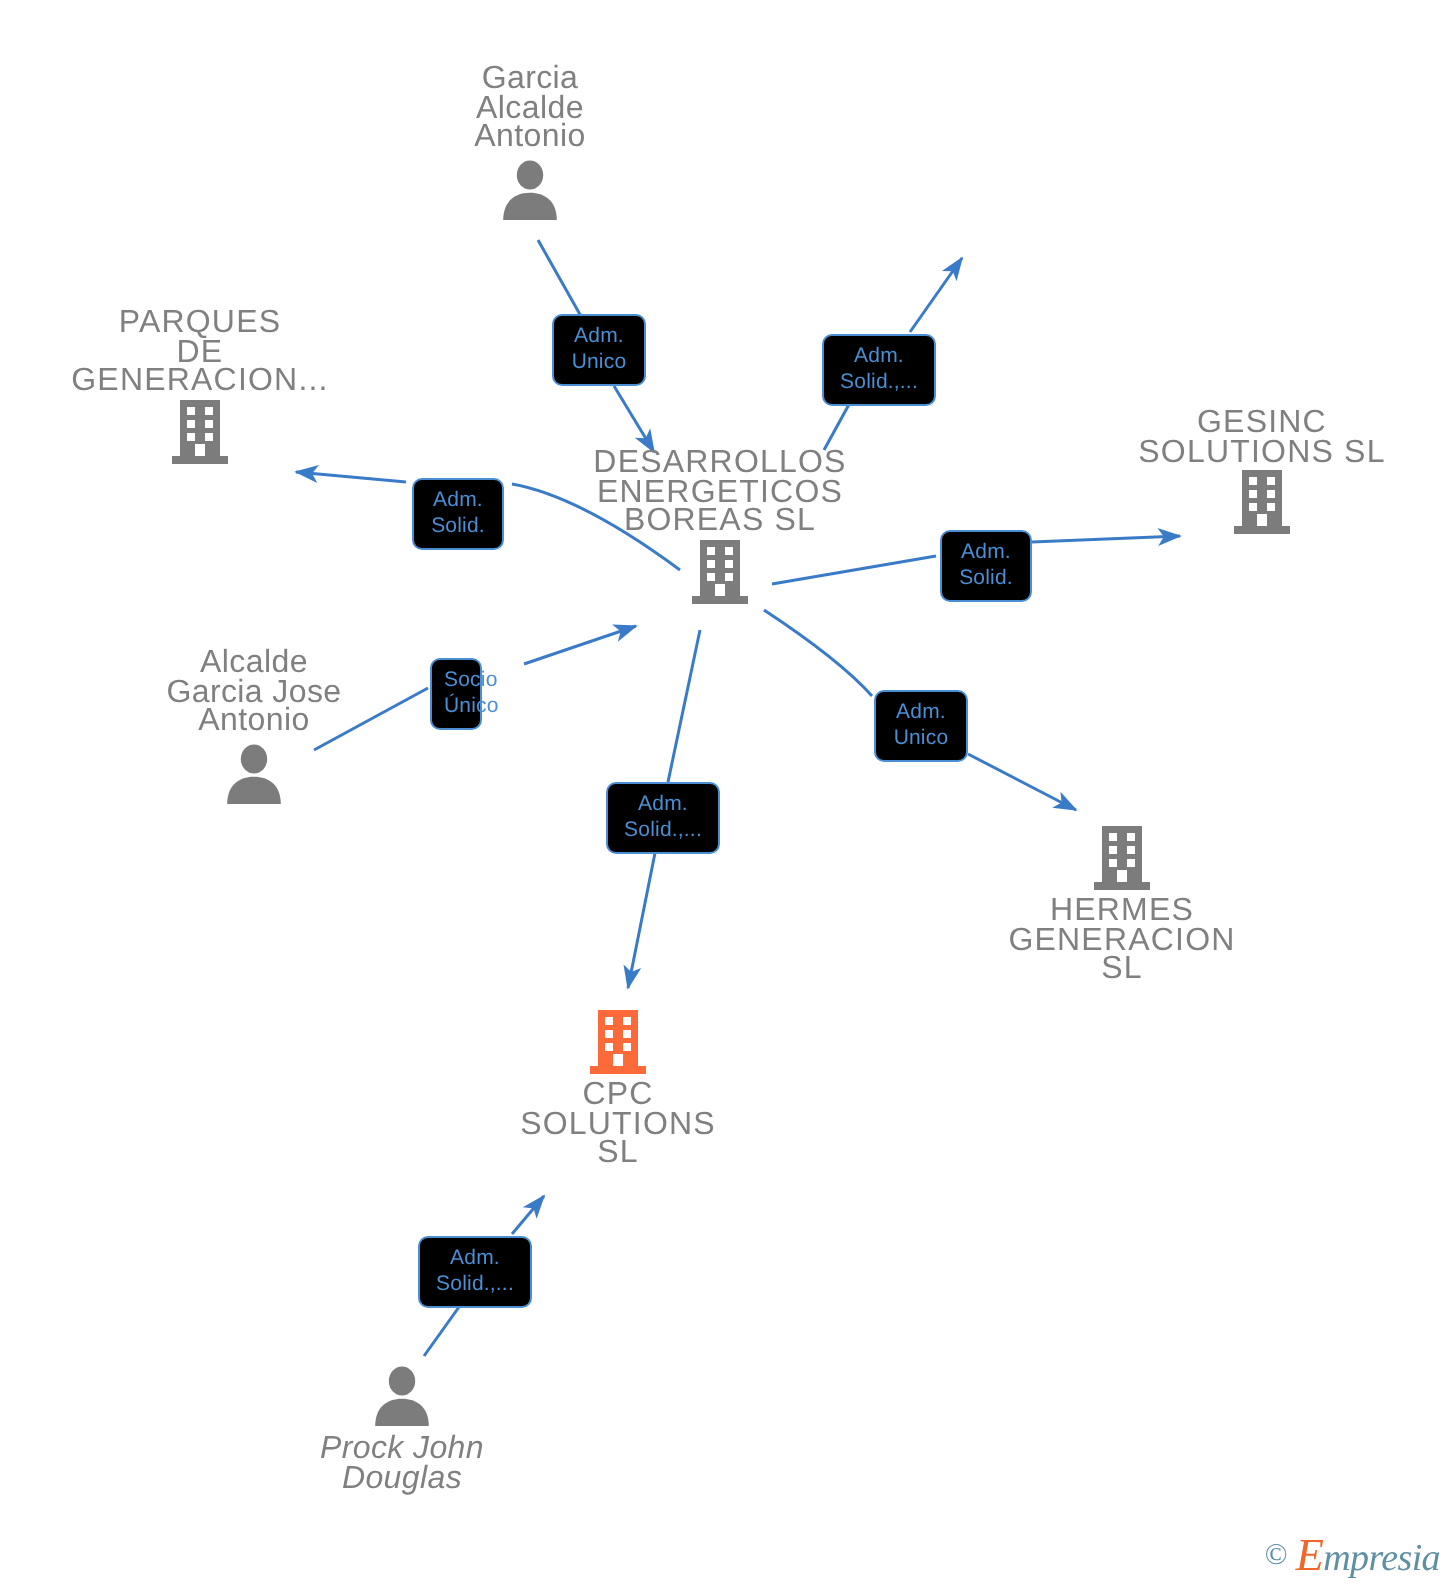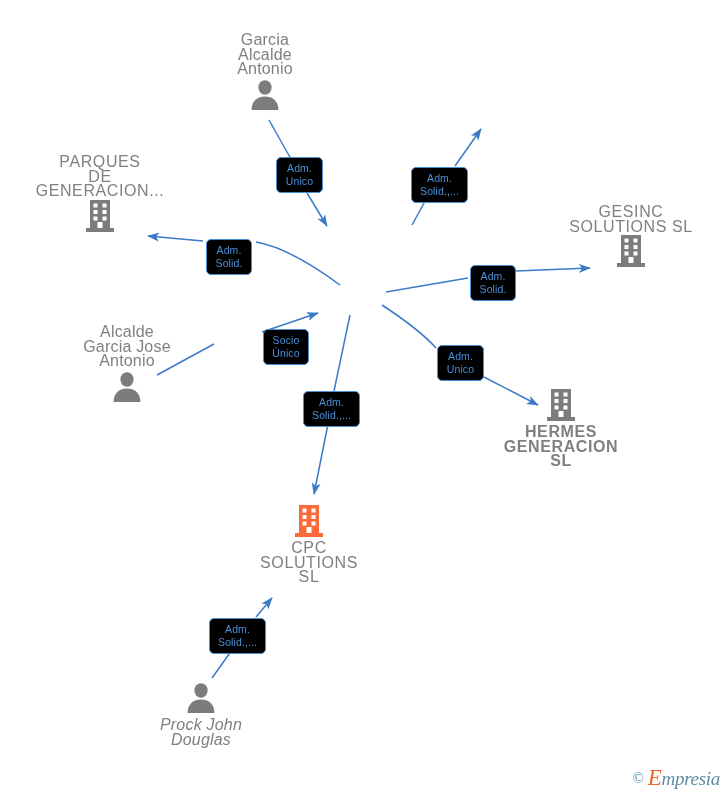--- a/index.html
+++ b/index.html
@@ -151,20 +151,38 @@
         <rect x="18.5" y="4.5" width="4" height="4" fill="#ffffff"></rect>
         <rect x="9.5" y="11" width="4" height="4" fill="#ffffff"></rect>
         <rect x="18.5" y="11" width="4" height="4" fill="#ffffff"></rect>
         <rect x="9.5" y="17.5" width="4" height="4" fill="#ffffff"></rect>
         <rect x="18.5" y="17.5" width="4" height="4" fill="#ffffff"></rect>
         <rect x="13.5" y="23" width="5" height="6" fill="#ffffff"></rect>
       </svg>
     </span>
   </div>
 
+  <div class="node" style="left:360px; top:225px;">
+    <div class="node-label company">DESARROLLOS
+ENERGETICOS
+BOREAS SL</div>
+    <span class="node-icon">
+      <svg width="32" height="34" viewBox="0 0 32 34" aria-hidden="true">
+        <rect x="6" y="1" width="20" height="28" fill="#7c7c7c"></rect>
+        <rect x="2" y="29" width="28" height="4" fill="#7c7c7c"></rect>
+        <rect x="9.5" y="4.5" width="4" height="4" fill="#ffffff"></rect>
+        <rect x="18.5" y="4.5" width="4" height="4" fill="#ffffff"></rect>
+        <rect x="9.5" y="11" width="4" height="4" fill="#ffffff"></rect>
+        <rect x="18.5" y="11" width="4" height="4" fill="#ffffff"></rect>
+        <rect x="9.5" y="17.5" width="4" height="4" fill="#ffffff"></rect>
+        <rect x="18.5" y="17.5" width="4" height="4" fill="#ffffff"></rect>
+        <rect x="13.5" y="23" width="5" height="6" fill="#ffffff"></rect>
+      </svg>
+    </span>
+  </div>
 
   <div class="node" style="left:631px; top:205px;">
     <div class="node-label company">GESINC
 SOLUTIONS  SL</div>
     <span class="node-icon">
       <svg width="32" height="34" viewBox="0 0 32 34" aria-hidden="true">
         <rect x="6" y="1" width="20" height="28" fill="#7c7c7c"></rect>
         <rect x="2" y="29" width="28" height="4" fill="#7c7c7c"></rect>
         <rect x="9.5" y="4.5" width="4" height="4" fill="#ffffff"></rect>
         <rect x="18.5" y="4.5" width="4" height="4" fill="#ffffff"></rect>
@@ -182,21 +200,21 @@
 Garcia Jose
 Antonio</div>
     <span class="node-icon">
       <svg width="34" height="34" viewBox="0 0 34 34" aria-hidden="true">
         <ellipse cx="17" cy="10.5" rx="6.6" ry="7.3" fill="#7c7c7c"></ellipse>
         <path d="M3.6,33 C3.6,23.6 9.6,19.4 17,19.4 C24.4,19.4 30.4,23.6 30.4,33 Z" fill="#7c7c7c"></path>
       </svg>
     </span>
   </div>
 
-  <div class="node" style="left:561px; top:388px;font-weight:bold;">
+  <div class="node" style="left:561px; top:412px;">
     <span class="node-icon">
       <svg width="32" height="34" viewBox="0 0 32 34" aria-hidden="true">
         <rect x="6" y="1" width="20" height="28" fill="#7c7c7c"></rect>
         <rect x="2" y="29" width="28" height="4" fill="#7c7c7c"></rect>
         <rect x="9.5" y="4.5" width="4" height="4" fill="#ffffff"></rect>
         <rect x="18.5" y="4.5" width="4" height="4" fill="#ffffff"></rect>
         <rect x="9.5" y="11" width="4" height="4" fill="#ffffff"></rect>
         <rect x="18.5" y="11" width="4" height="4" fill="#ffffff"></rect>
         <rect x="9.5" y="17.5" width="4" height="4" fill="#ffffff"></rect>
         <rect x="18.5" y="17.5" width="4" height="4" fill="#ffffff"></rect>
@@ -243,21 +261,21 @@
 
   <div class="edge-label" style="left:411px; top:167px; width:57px;">Adm.
 Solid.,...</div>
 
   <div class="edge-label" style="left:206px; top:239px; width:46px;">Adm.
 Solid.</div>
 
   <div class="edge-label" style="left:470px; top:265px; width:46px;">Adm.
 Solid.</div>
 
-  <div class="edge-label" style="left:215px; top:329px; width:46px;margin-left:48px;">Socio
+  <div class="edge-label" style="left:215px; top:329px; width:26px;">Socio
 Único</div>
 
   <div class="edge-label" style="left:437px; top:345px; width:47px;">Adm.
 Unico</div>
 
   <div class="edge-label" style="left:303px; top:391px; width:57px;">Adm.
 Solid.,...</div>
 
   <div class="edge-label" style="left:209px; top:618px; width:57px;">Adm.
 Solid.,...</div>

